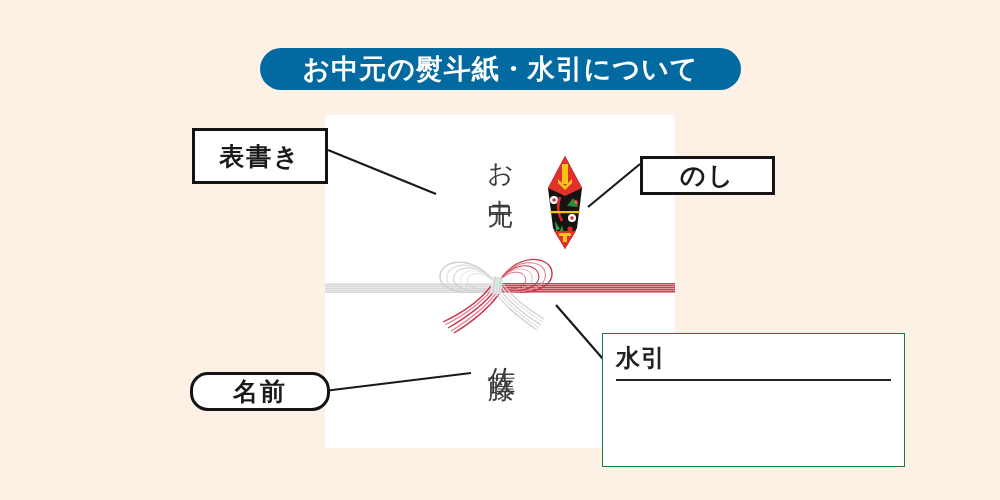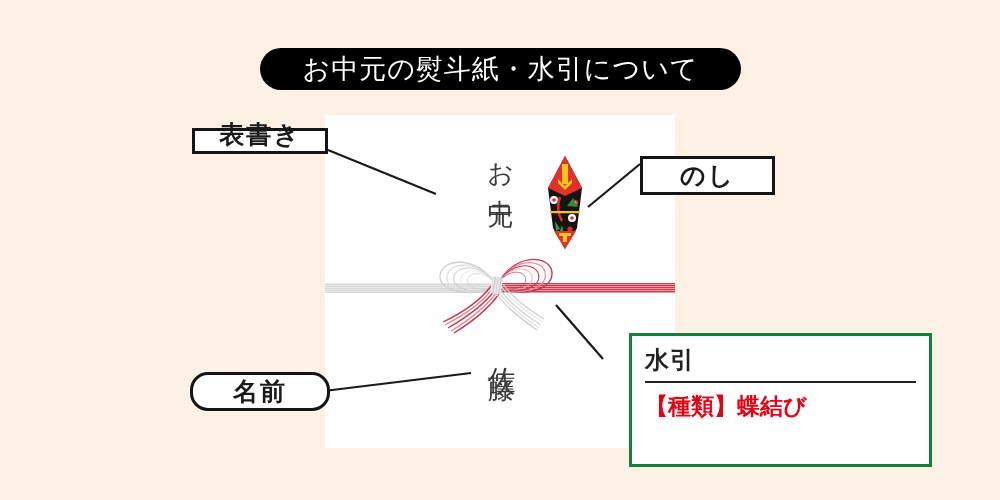--- a/index.html
+++ b/index.html
@@ -4,23 +4,23 @@
 <style>
   html,body{margin:0;padding:0;}
   body{
     width:1000px;height:500px;position:relative;overflow:hidden;
     background:#fdf1e5;
     font-family:"Liberation Sans", sans-serif;
   }
   
   .banner{
     position:absolute;left:260px;top:48px;width:481px;height:42px;
-    background:#000000;border-radius:21px;
+    background:#0369a1;border-radius:21px;
     display:flex;align-items:center;justify-content:center;
-    color:#ffffff;font-size:27px;font-weight:normal;letter-spacing:1px;
+    color:#ffffff;font-size:27px;font-weight:bold;letter-spacing:1px;
   }
   
   .card{
     position:absolute;left:325px;top:115px;width:350px;height:333px;
     background:#ffffff;z-index:1;
   }
   .band{position:absolute;top:168px;height:10px;}
   .band-silver{
     left:0;width:176px;
     background:repeating-linear-gradient(to bottom,#e9e9e9 0 1px,#d7d7d7 1px 2px);
@@ -39,28 +39,28 @@
   .bow{position:absolute;left:100px;top:125px;z-index:4;}
   
   .lines{position:absolute;left:0;top:0;z-index:5;pointer-events:none;}
   
   .label-box{
     position:absolute;background:#ffffff;border:3px solid #141414;
     display:flex;align-items:center;justify-content:center;
     font-size:25px;font-weight:bold;color:#1a1a1a;z-index:10;
     box-sizing:border-box;letter-spacing:2px;
   }
-  .lb-front{left:192px;top:128px;width:136px;height:26px;align-items:flex-end;}
+  .lb-front{left:192px;top:128px;width:136px;height:56px;}
   .lb-noshi{left:640px;top:156px;width:135px;height:39px;}
   .lb-name{left:190px;top:372px;width:140px;height:39px;border-radius:18px;}
   
   .mizuhiki-box{
     position:absolute;left:602px;top:333px;width:303px;height:134px;
-    background:#ffffff;border:3px solid #15803d;box-sizing:border-box;
-    padding:8px 13px 0 13px;z-index:10;margin-left:27px;
+    background:#ffffff;border:1px solid #15803d;box-sizing:border-box;
+    padding:8px 13px 0 13px;z-index:10;
   }
   .mizuhiki-title{font-size:24px;font-weight:bold;color:#222;letter-spacing:1px;}
   .mizuhiki-rule{border:none;border-top:2px solid #222;margin:5px 0 6px 0;}
   .mizuhiki-line{font-size:23px;font-weight:bold;color:#e60012;line-height:34px;white-space:nowrap;}
 </style>
 </head>
 <body>
 
 <div class="banner">
   <span>お中元の熨斗紙・水引について</span>
@@ -151,14 +151,13 @@
 <div class="label-box lb-noshi">
   <span>のし</span>
 </div>
 <div class="label-box lb-name">
   <span>名前</span>
 </div>
 
 <div class="mizuhiki-box">
   <div class="mizuhiki-title">水引</div>
   <hr class="mizuhiki-rule">
-  <div class="mizuhiki-line">【種類】蝶結び</div>
 </div>
 
 </body></html>

